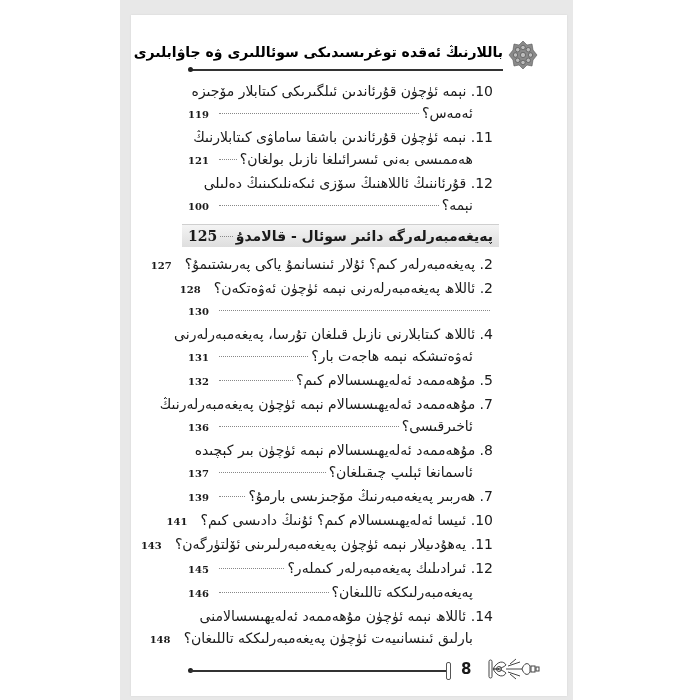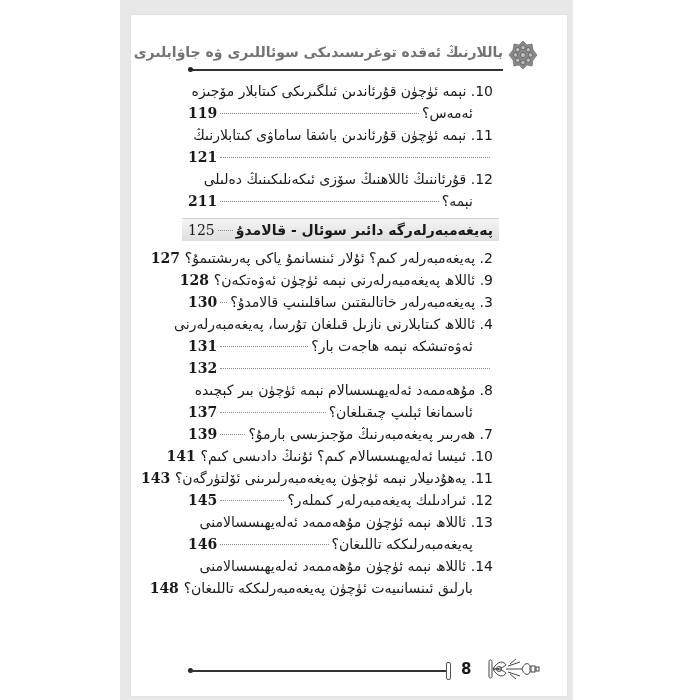--- a/index.html
+++ b/index.html
@@ -3,39 +3,39 @@
 <meta charset="utf-8">
 <style>
   html, body { margin:0; padding:0; }
   body { width:700px; height:700px; background:#ffffff; position:relative; overflow:hidden;
          font-family:"DejaVu Sans", sans-serif; color:#1a1a1a; }
   .frame { position:absolute; left:120px; top:0; width:453px; height:700px; background:#e8e8e8; }
   .page { position:absolute; left:131px; top:15px; width:436px; height:681px; background:#ffffff;
           box-shadow: 0 0 2px rgba(0,0,0,0.08); }
   .header { position:absolute; left:190px; top:38px; width:350px; height:36px; }
   .header-title { position:absolute; right:37px; top:6px; direction:rtl; font-size:14px; font-weight:bold;
-                  white-space:nowrap; color:#737373; }
+                  white-space:nowrap; color:#000000; }
   .header-rule { position:absolute; left:0; right:37px; top:31px; height:1.5px; background:#333; }
   .header-dot { position:absolute; left:-2px; top:29px; width:5px; height:5px; border-radius:50%; background:#222; }
   .ornament { position:absolute; right:2px; top:2px; width:30px; height:30px; }
 
   .toc { position:absolute; left:188px; top:80px; width:305px; }
   .entry { position:relative; direction:rtl; font-size:14px; line-height:22px; }
   .entry .line { display:block; white-space:nowrap; padding-right:0; }
   .entry .last { display:flex; flex-direction:row; align-items:baseline; }
   .entry .last .txt { white-space:nowrap; }
   .entry .last .cont { padding-right:20px;text-align:right; }
   .entry .leader { flex:1; border-bottom:1px dotted #888; margin:0 3px; height:0; position:relative; top:-4px; }
-  .entry .num { font-family:"DejaVu Serif", serif; font-weight:bold; font-size:14px; direction:ltr; min-width:28px; text-align:left; }
+  .entry .num { font-family:"DejaVu Serif", serif; font-weight:bold; font-size:10px; direction:ltr; min-width:28px; text-align:left; }
 
   .section { position:relative; direction:rtl; margin:6px -6px 6px -6px; padding:0 6px;
              background:linear-gradient(#f4f4f4, #dedede); border-top:1px solid #cfcfcf;
              font-size:14px; line-height:22px; font-weight:bold; display:flex; align-items:baseline; }
   .section .leader { flex:1; border-bottom:1px dotted #888; margin:0 3px; height:0; position:relative; top:-4px; }
-  .section .num { font-family:"DejaVu Serif", serif; font-weight:normal; direction:ltr; }
+  .section .num { font-family:"DejaVu Serif", serif; font-weight:bold; direction:ltr; }
 
   .footer { position:absolute; left:188px; top:655px; width:350px; height:30px; }
   .footer-rule { position:absolute; left:2px; width:257px; top:15px; height:1.5px; background:#333; }
   .footer-dot { position:absolute; left:0; top:13px; width:5px; height:5px; border-radius:50%; background:#222; }
   .footer-cap { position:absolute; left:258px; top:7px; width:3px; height:16px; border:1px solid #555; border-radius:2px; }
   .page-number { position:absolute; left:273px; top:5px; font-weight:bold; font-size:15px; font-family:"DejaVu Sans", sans-serif; }
   .footer-ornament { position:absolute; left:300px; top:2px; width:60px; height:24px; }
 </style>
 </head>
 <body>
@@ -70,73 +70,82 @@
       <span class="line">10. نېمە ئۈچۈن قۇرئاندىن ئىلگىرىكى كىتابلار مۆجىزە</span>
       <div class="last">
         <span class="txt cont">ئەمەس؟</span>
         <span class="leader"></span>
         <span class="num">119</span>
       </div>
     </div>
     <div class="entry">
       <span class="line">11. نېمە ئۈچۈن قۇرئاندىن باشقا ساماۋى كىتابلارنىڭ</span>
       <div class="last">
+        <span class="txt cont">ھەممىسى بەنى ئىسرائىلغا نازىل بولغان؟</span>
         <span class="leader"></span>
         <span class="num">121</span>
       </div>
     </div>
     <div class="entry">
       <span class="line">12. قۇرئاننىڭ ئاللاھنىڭ سۆزى ئىكەنلىكىنىڭ دەلىلى</span>
       <div class="last">
         <span class="txt cont">نېمە؟</span>
         <span class="leader"></span>
-        <span class="num">211</span>
+        <span class="num">100</span>
       </div>
     </div>
     <div class="section">
       <span>پەيغەمبەرلەرگە دائىر سوئال - قالامدۇ</span>
       <span class="leader"></span>
       <span class="num">125</span>
     </div>
     <div class="entry">
       <div class="last">
         <span class="txt">2. پەيغەمبەرلەر كىم؟ ئۇلار ئىنسانمۇ ياكى پەرىشتىمۇ؟</span>
         <span class="leader"></span>
         <span class="num">127</span>
       </div>
     </div>
     <div class="entry">
       <div class="last">
-        <span class="txt">9. ئاللاھ پەيغەمبەرلەرنى نېمە ئۈچۈن ئەۋەتكەن؟</span>
+        <span class="txt">2. ئاللاھ پەيغەمبەرلەرنى نېمە ئۈچۈن ئەۋەتكەن؟</span>
         <span class="leader"></span>
         <span class="num">128</span>
       </div>
     </div>
     <div class="entry">
       <div class="last">
-        <span class="txt">3. پەيغەمبەرلەر خاتالىقتىن ساقلىنىپ قالامدۇ؟</span>
         <span class="leader"></span>
         <span class="num">130</span>
       </div>
     </div>
     <div class="entry">
       <span class="line">4. ئاللاھ كىتابلارنى نازىل قىلغان تۇرسا، پەيغەمبەرلەرنى</span>
       <div class="last">
         <span class="txt cont">ئەۋەتىشكە نېمە ھاجەت بار؟</span>
         <span class="leader"></span>
         <span class="num">131</span>
       </div>
     </div>
     <div class="entry">
       <div class="last">
+        <span class="txt">5. مۇھەممەد ئەلەيھىسسالام كىم؟</span>
         <span class="leader"></span>
         <span class="num">132</span>
       </div>
     </div>
     <div class="entry">
+      <span class="line">7. مۇھەممەد ئەلەيھىسسالام نېمە ئۈچۈن پەيغەمبەرلەرنىڭ</span>
+      <div class="last">
+        <span class="txt cont">ئاخىرقىسى؟</span>
+        <span class="leader"></span>
+        <span class="num">136</span>
+      </div>
+    </div>
+    <div class="entry">
       <span class="line">8. مۇھەممەد ئەلەيھىسسالام نېمە ئۈچۈن بىر كېچىدە</span>
       <div class="last">
         <span class="txt cont">ئاسمانغا ئېلىپ چىقىلغان؟</span>
         <span class="leader"></span>
         <span class="num">137</span>
       </div>
     </div>
     <div class="entry">
       <div class="last">
         <span class="txt">7. ھەربىر پەيغەمبەرنىڭ مۆجىزىسى بارمۇ؟</span>
@@ -159,21 +168,20 @@
       </div>
     </div>
     <div class="entry">
       <div class="last">
         <span class="txt">12. ئىرادىلىك پەيغەمبەرلەر كىملەر؟</span>
         <span class="leader"></span>
         <span class="num">145</span>
       </div>
     </div>
     <div class="entry">
-      <span class="line">13. ئاللاھ نېمە ئۈچۈن مۇھەممەد ئەلەيھىسسالامنى</span>
       <div class="last">
         <span class="txt cont">پەيغەمبەرلىككە تاللىغان؟</span>
         <span class="leader"></span>
         <span class="num">146</span>
       </div>
     </div>
     <div class="entry">
       <span class="line">14. ئاللاھ نېمە ئۈچۈن مۇھەممەد ئەلەيھىسسالامنى</span>
       <div class="last">
         <span class="txt cont">بارلىق ئىنسانىيەت ئۈچۈن پەيغەمبەرلىككە تاللىغان؟</span>

